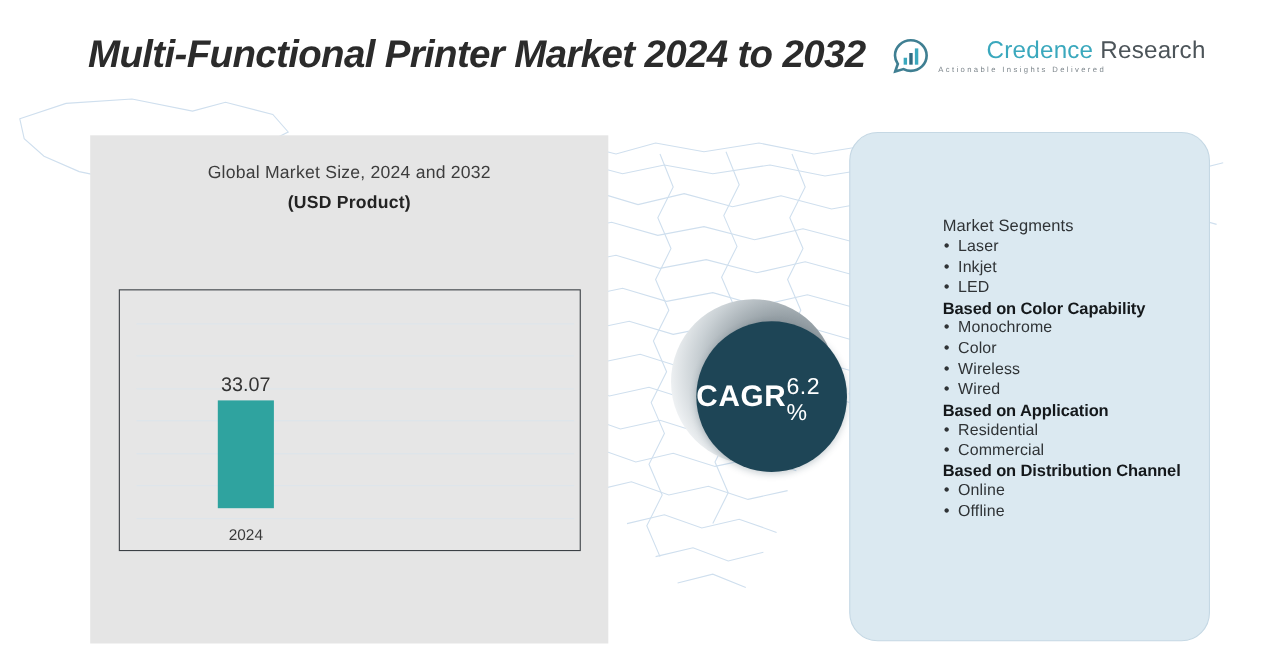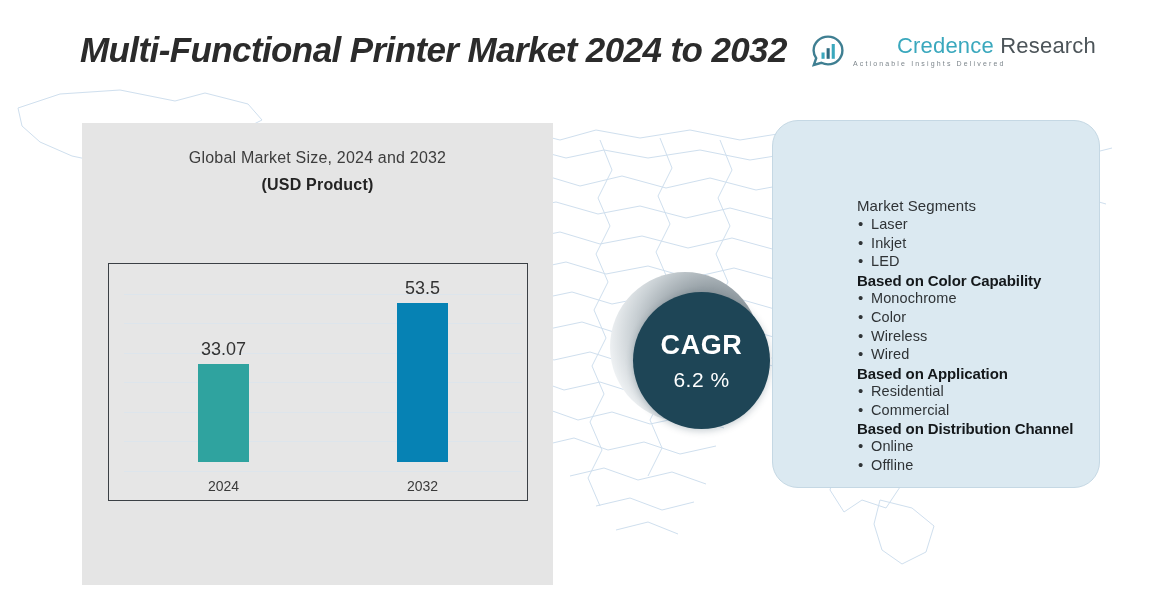--- a/index.html
+++ b/index.html
@@ -176,21 +176,21 @@
     filter: blur(0.4px);
   }
   #cagr-circle {
     position: absolute;
     left: 23px; top: 17px;
     width: 137px; height: 137px;
     border-radius: 50%;
     background: #1e4556;
     color: #ffffff;
     display: flex;
-    flex-direction: column;
+    flex-direction: row;
     align-items: center;
     justify-content: center;
     box-shadow: 0 2px 7px rgba(30,60,75,0.25);
   }
   #cagr-circle .cagr-label {
     font-size: 27px;
     font-weight: bold;
     letter-spacing: 0.6px;
   }
   #cagr-circle .cagr-value {
@@ -198,21 +198,21 @@
     margin-top: 7px;
     letter-spacing: 0.5px;
   }
 
   
   #segments-panel {
     position: absolute;
     left: 772px;
     top: 120px;
     width: 328px;
-    height: 368px;
+    height: 463px;
     background: #dbe9f1;
     border: 1px solid #c5d8e4;
     border-radius: 26px;
   }
   #segments-list {
     position: absolute;
     left: 84px;
     top: 76px;
     right: 8px;
   }
@@ -322,25 +322,20 @@
           <div class="gridline" style="top: 62.5%;"></div>
           <div class="gridline" style="top: 75%;"></div>
           <div class="gridline" style="top: 87.5%;"></div>
         </div>
       <div id="plot-area">
           <div class="bar-slot" style="left: 18.5%; width: 13%;">
             <div class="bar" style="height: 51.6719%; background: rgb(47, 163, 159);"></div>
             <div class="bar-value" style="bottom: calc(51.6719% + 4px);">33.07</div>
             <div class="bar-label">2024</div>
           </div>
-          <div class="bar-slot" style="left: 68.5%; width: 13%;">
-            <div class="bar" style="height: 83.5938%; background: rgb(6, 130, 180);"></div>
-            <div class="bar-value" style="bottom: calc(83.5938% + 4px);">53.5</div>
-            <div class="bar-label">2032</div>
-          </div>
         </div>
     </div>
 
   </div>
 
   <div id="cagr-group">
     <div id="cagr-halo"></div>
     <div id="cagr-circle">
       <div class="cagr-label">CAGR</div>
       <div class="cagr-value">6.2 %</div>

